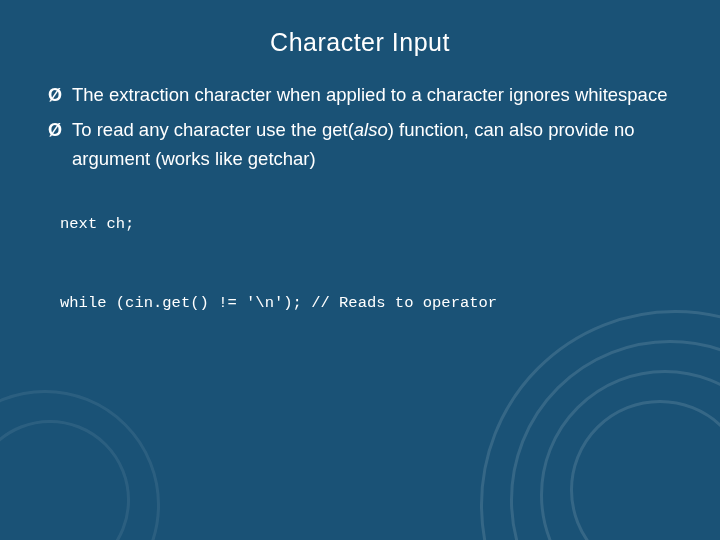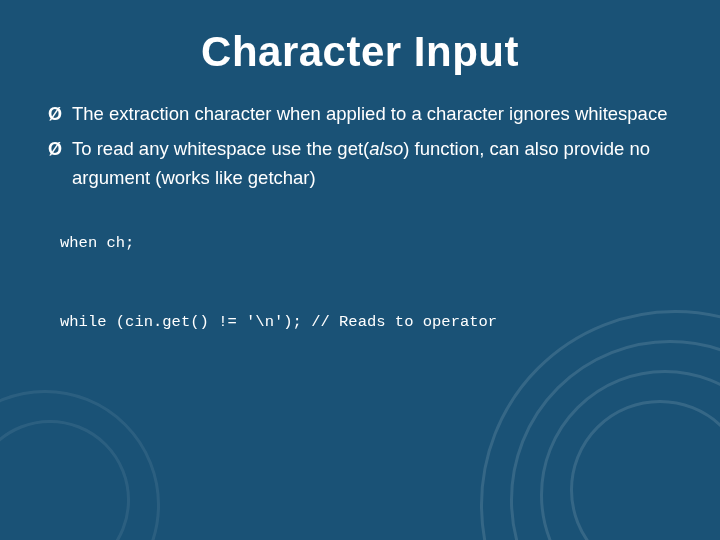--- a/index.html
+++ b/index.html
@@ -61,22 +61,22 @@
       width: 720px;
       height: 540px;
       padding: 28px 48px 24px 48px;
       display: flex;
       flex-direction: column;
     }
 
     .title {
       text-align: center;
       color: #ffffff;
-      font-size: 42px;
-      font-weight: bold;
+      font-size: 25px;
+      font-weight: normal;
       font-family: 'Arial', sans-serif;
       margin-bottom: 24px;
       letter-spacing: 0.5px;
     }
 
     .bullet-section {
       margin-bottom: 16px;
     }
 
     .bullet-item {
@@ -139,25 +139,25 @@
   <div class="bullet-section">
 
     <div class="bullet-item">
       <span class="bullet-arrow">Ø</span>
       <span class="bullet-text">The  extraction  character  when  applied  to  a character ignores whitespace</span>
     </div>
 
     <div class="bullet-item">
       <span class="bullet-arrow">Ø</span>
       <span class="bullet-text">
-        <span>To read any whitespace use the get(</span><span class="italic">also</span><span>) function, can  also  provide  no  argument  (works  like getchar)</span>
+        <span>To read any character use the get(</span><span class="italic">also</span><span>) function, can  also  provide  no  argument  (works  like getchar)</span>
       </span>
     </div>
   </div>
 
   <div class="code-block">
-    <div class="code-line">when ch;</div>
+    <div class="code-line">next ch;</div>
     <div class="code-line">&nbsp;</div>
     <div class="code-line">&nbsp;</div>
     <div class="code-line">while (cin.get() != '\n'); // Reads to operator</div>
   </div>
 
 </div>
 
 </body></html>

